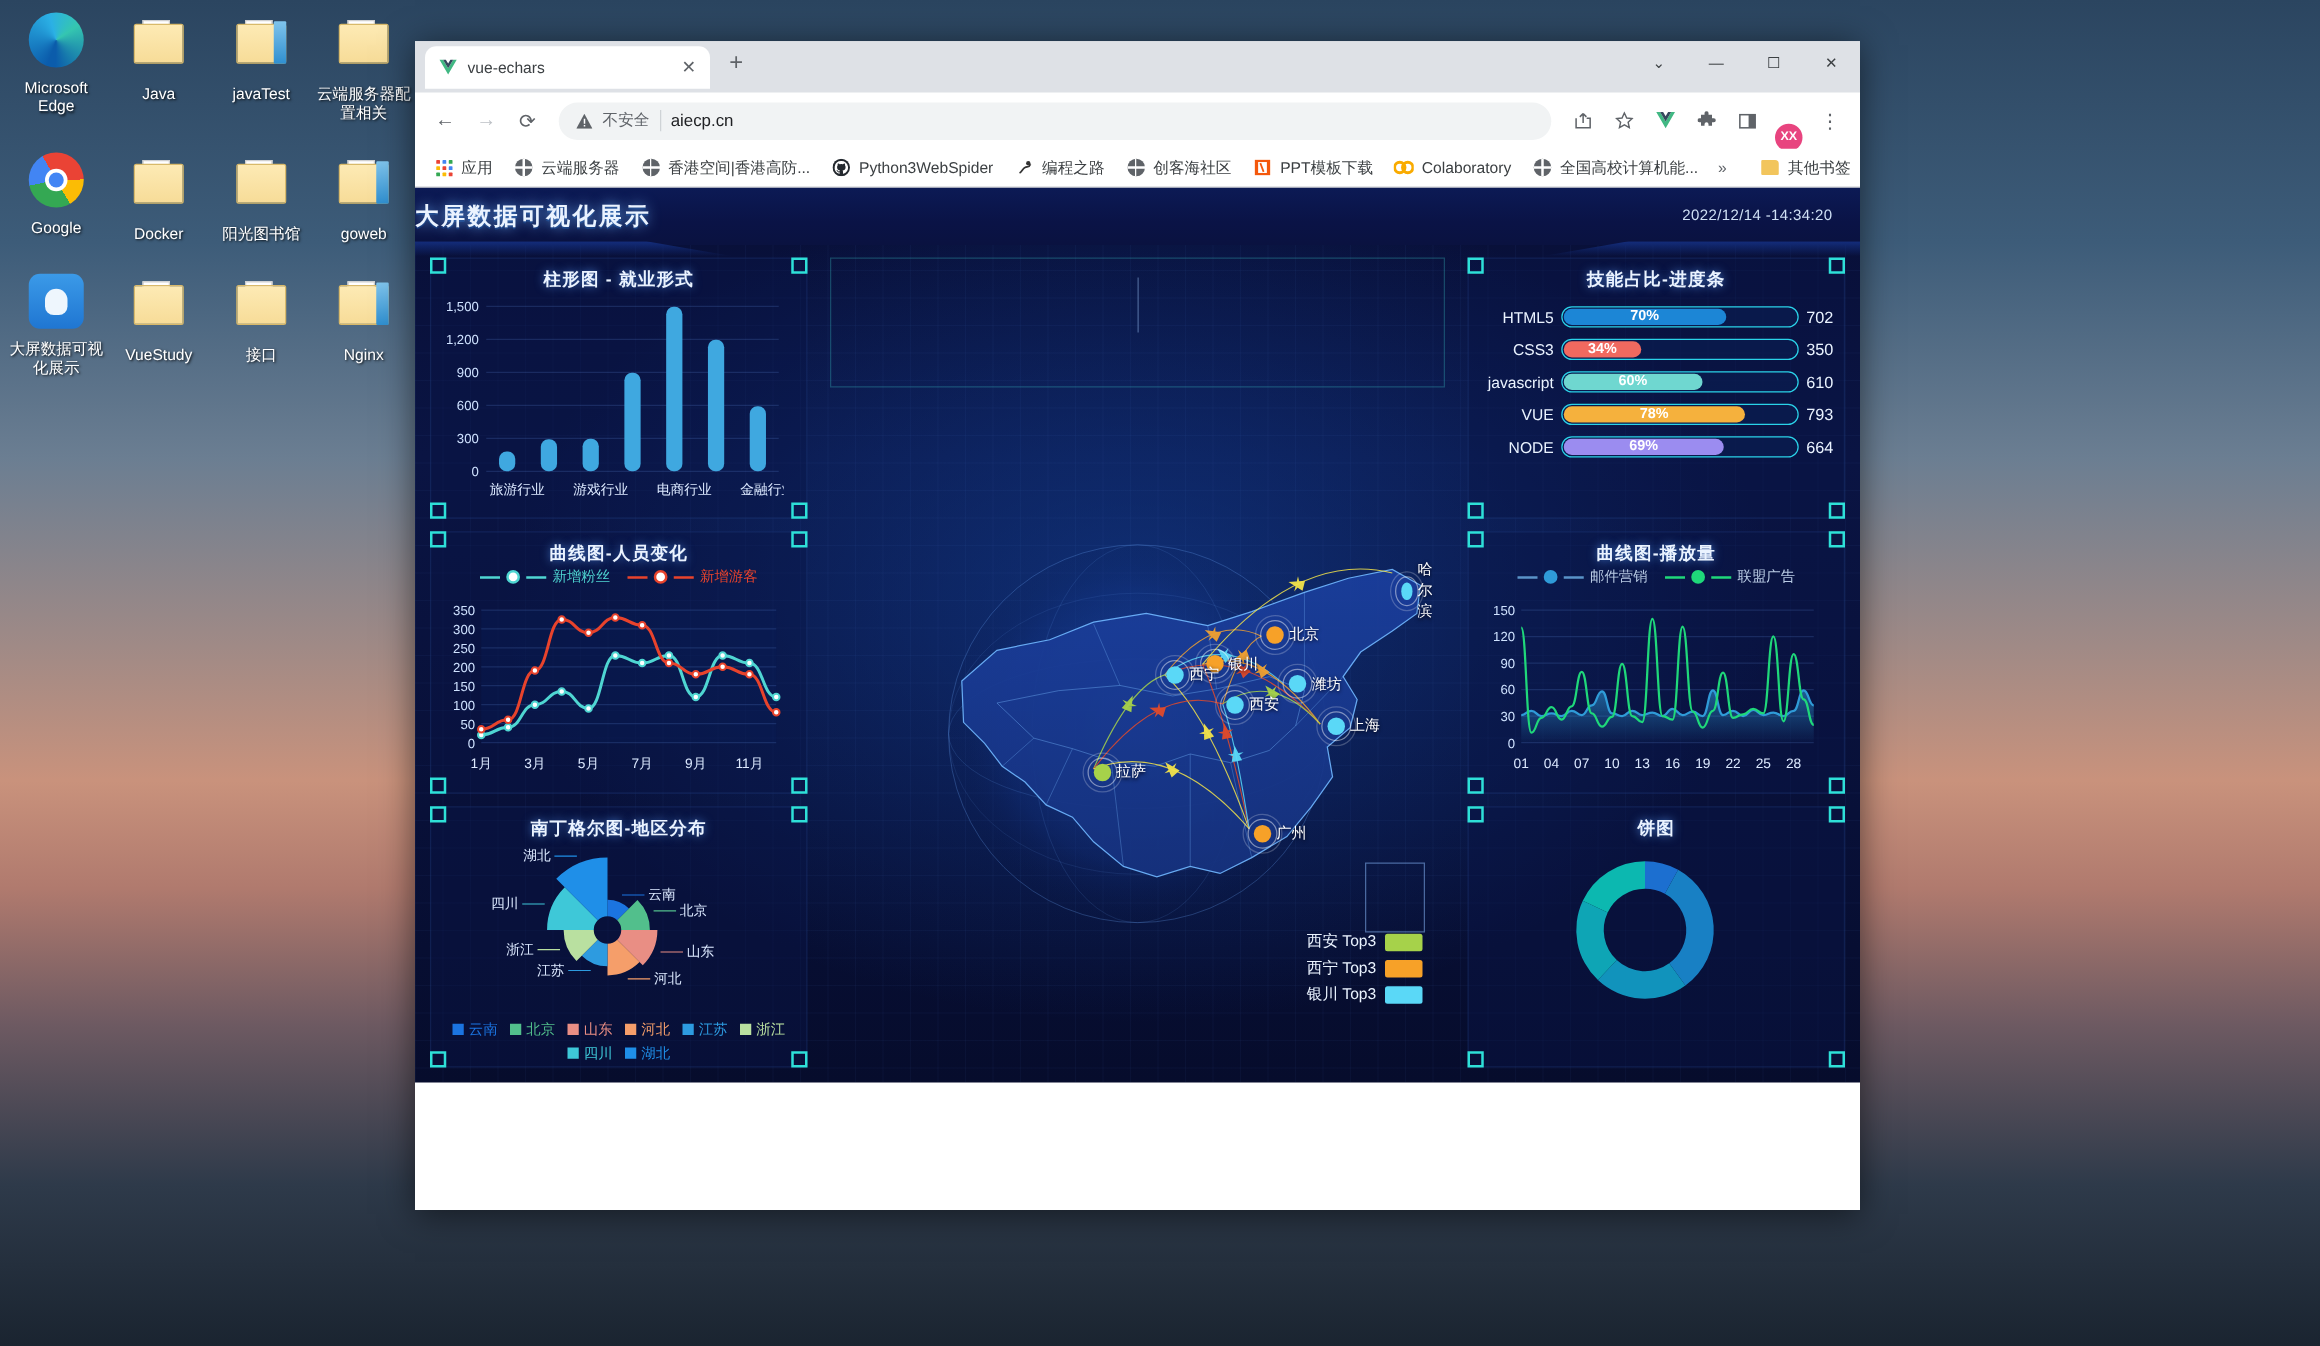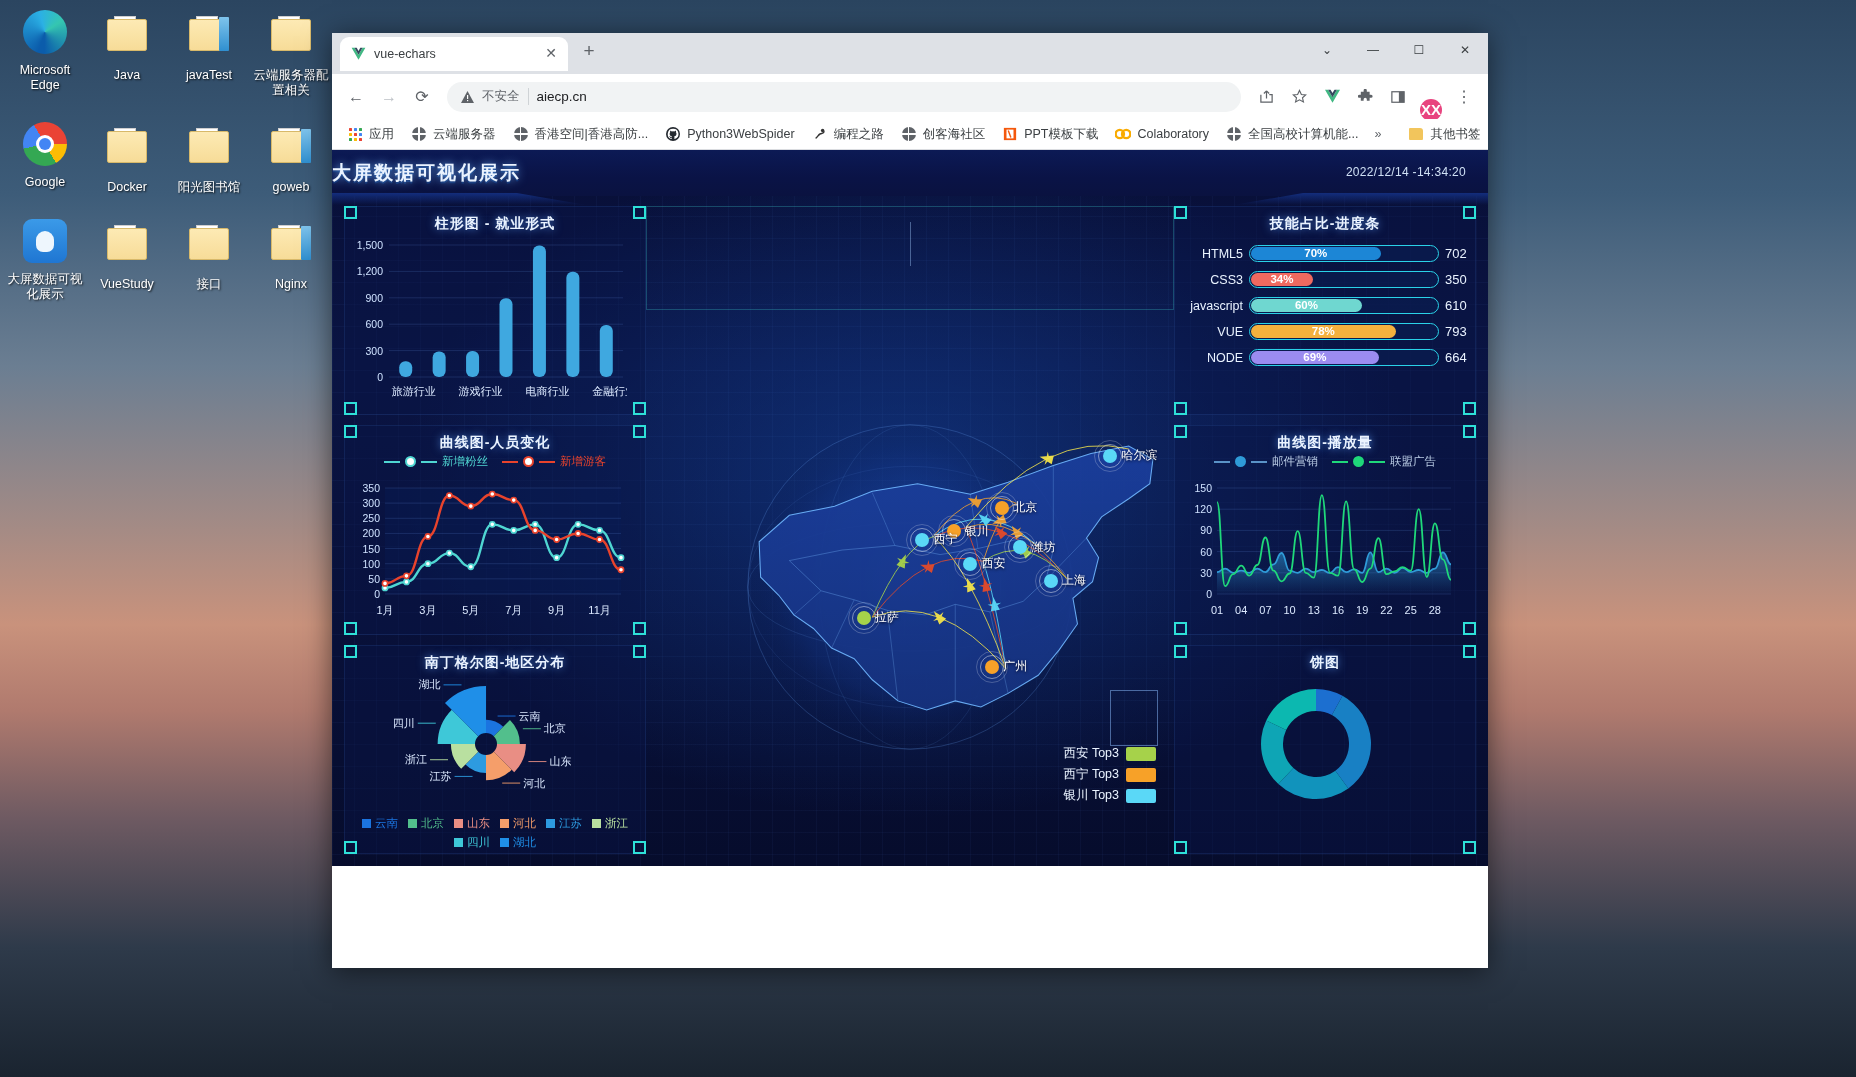--- a/index.html
+++ b/index.html
@@ -75,21 +75,21 @@
   .tb-btn { width: 30px; height: 30px; display:flex; align-items:center; justify-content:center; border-radius: 50%; color:#5f6368; font-size: 16px; cursor: pointer;}
   .tb-btn.disabled { color: #bdc1c6; }
   .omnibox {
     flex: 1; height: 30px; background: #f1f3f4; border-radius: 16px;
     display: flex; align-items: center; padding: 0 14px; gap: 8px;
     font-size: 13.5px; color: #202124; margin: 0 7px; cursor: text;
   }
   .unsafe { color: #5f6368; font-size: 12.5px; }
   .omni-div { width:1px; height:17px; background:#cfd3d6; }
   .ext-v { width:17px;height:15px; }
-  .avatar-xx { width: 22px; height: 22px; border-radius: 50%; background: #e8447f; color:#fff; font-size:15px; font-weight:bold; display:flex; align-items:center; justify-content:center;margin-top:26px; }
+  .avatar-xx { width: 22px; height: 22px; border-radius: 50%; background: #e8447f; color:#fff; font-size:10px; font-weight:bold; display:flex; align-items:center; justify-content:center;margin-top:26px; }
 
   .bookmarks { height: 31px; background: #fff; display: flex; align-items: center; gap: 3px; padding: 0 8px; font-size: 12.5px; color: #3c4043; border-bottom: 1px solid #dadce0;}
   .bm { display: flex; align-items: center; gap: 6px; padding: 3px 7px; border-radius: 4px; white-space: nowrap; cursor: pointer; }
   .bm-ico { width: 16px; height: 16px; flex:0 0 auto; display:flex;align-items:center;justify-content:center;}
   .globe { width:14px;height:14px;border-radius:50%;background:#5f6368;position:relative;}
   .globe:after{content:"";position:absolute;left:0;top:6px;width:14px;height:1.5px;background:#fff;}
   .globe:before{content:"";position:absolute;left:6px;top:0;width:1.5px;height:14px;background:#fff;}
   .apps-grid { display:grid; grid-template-columns:repeat(3,3px); grid-template-rows:repeat(3,3px); gap:2px; }
   .apps-grid i { width:3px;height:3px;display:block;border-radius:.5px;}
   .bm-more { padding: 2px 6px; color:#5f6368; cursor:pointer;}
@@ -122,21 +122,21 @@
     clip-path: polygon(0 0, 16% 0, 22% 100%, 78% 100%, 84% 0, 100% 0, 100% 100%, 0 100%);
   }
   .dash-title {
     font-size: 19px; font-weight: bold; letter-spacing: 2px;
     color: #eaf3ff; text-shadow: 0 0 10px rgba(110,180,255,.9), 0 2px 0 #0b2a6a;
   }
   .dash-time { position:absolute; right: 22px; top: 15px; font-size: 12px; color:#cfe0f5; letter-spacing:.3px;}
 
   .grid {
     position:absolute; top:46px; left:0; right:0; bottom:0;
-    display:grid; grid-template-columns: 302px 1fr 302px; gap: 0; padding: 10px 12px 12px 12px;
+    display:grid; grid-template-columns: 302px 1fr 302px; gap: 18px; padding: 10px 12px 12px 12px;
   }
   .col { display: grid; grid-template-rows: 1fr 1fr 1fr; gap: 10px; }
   .col-mid { display:grid; grid-template-rows: 104px 1fr; gap: 10px; }
   .panel {
     position: relative; background: rgba(9,22,72,.42);
     border: 1px solid rgba(70,130,220,.14); padding: 8px 10px;
   }
   .panel .corner { position:absolute; width:13px; height:13px; border:2px solid #2ee0d8; }
   .c-tl{left:-1px;top:-1px;border-right:none;border-bottom:none;}
   .c-tr{right:-1px;top:-1px;border-left:none;border-bottom:none;}

